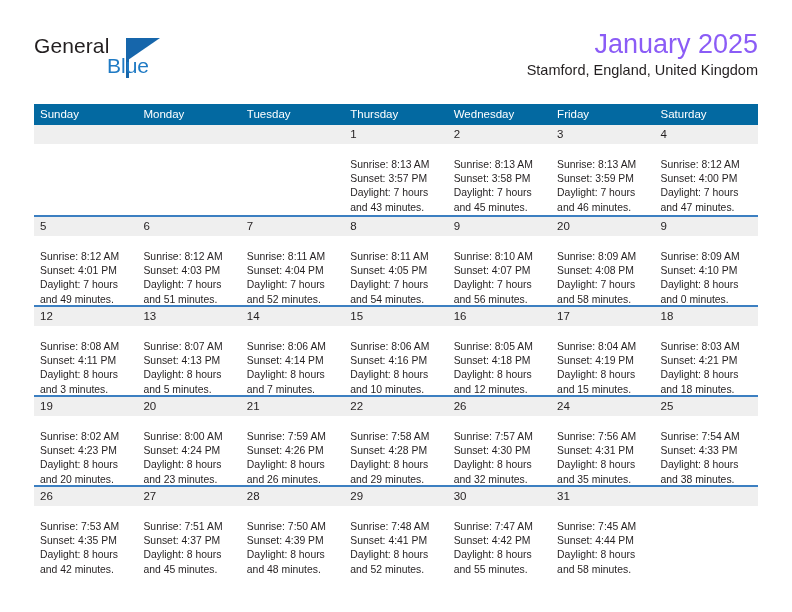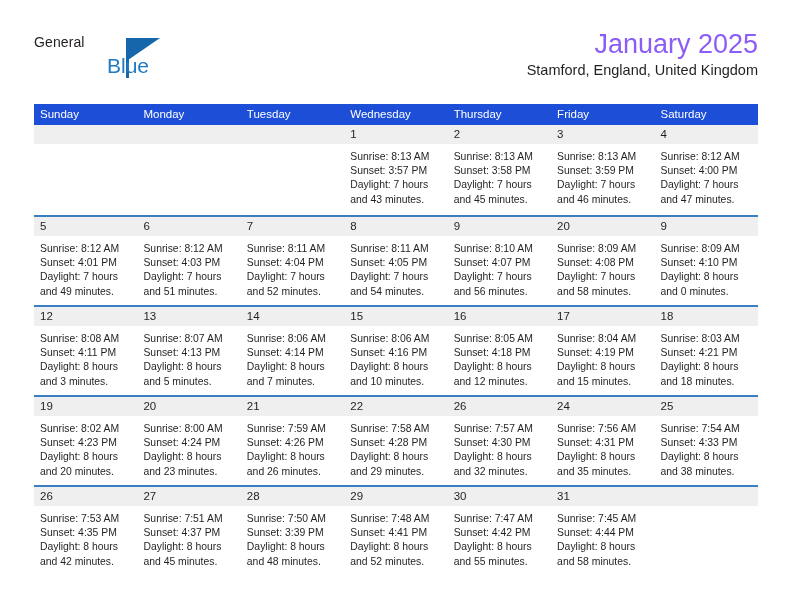--- a/index.html
+++ b/index.html
@@ -35,21 +35,21 @@
     position: absolute;
     left: 0;
     top: 6px;
     width: 180px;
     height: 56px;
   }
   .logo-general {
     position: absolute;
     left: 0;
     top: 0;
-    font-size: 14px;
+    font-size: 21px;
     letter-spacing: 0.1px;
     color: #231f20;
     font-family: "Liberation Sans", sans-serif;
   }
   .logo-blue {
     position: absolute;
     left: 73px;
     top: 20px;
     font-size: 21px;
     color: #1f7ac4;
@@ -95,21 +95,21 @@
   
   .calendar {
     position: absolute;
     left: 34px;
     top: 104px;
     width: 724px;
   }
 
   .weekday-header {
     display: flex;
-    background: #1d4ed8;
+    background: #0369a1;
     height: 21px;
   }
   .weekday-cell {
     flex: 1 1 0;
     color: #ffffff;
     font-size: 11.5px;
     line-height: 21px;
     padding-left: 6px;
     box-sizing: border-box;
     white-space: nowrap;
@@ -146,21 +146,21 @@
     overflow: hidden;
   }
   .day-number {
     position: relative;
     font-size: 11.5px;
     line-height: 19px;
     height: 19px;
     color: #231f20;
   }
   .day-lines {
-    margin-top: 6px;
+    margin-top: 14px;
   }
   .day-line {
     font-size: 10.4px;
     line-height: 14.2px;
     color: #231f20;
     white-space: nowrap;
   }
   .day-cell.empty .day-number,
   .day-cell.empty .day-lines {
     visibility: hidden;
@@ -185,22 +185,22 @@
       <div class="cal-subtitle">Stamford, England, United Kingdom</div>
     </div>
 
   </div>
 
   <div class="calendar">
     <div class="weekday-header">
         <div class="weekday-cell">Sunday</div>
         <div class="weekday-cell">Monday</div>
         <div class="weekday-cell">Tuesday</div>
+        <div class="weekday-cell">Thursday</div>
         <div class="weekday-cell">Wednesday</div>
-        <div class="weekday-cell">Thursday</div>
         <div class="weekday-cell">Friday</div>
         <div class="weekday-cell">Saturday</div>
       </div>
     <div class="weeks">
         <div class="week-row">
           <div class="daynum-band"></div>
           <div class="week-cells">
             <div class="day-cell empty">
               <div class="day-number"></div>
               <div class="day-lines">
@@ -488,21 +488,21 @@
                 <div class="day-line">Sunrise: 7:51 AM</div>
                 <div class="day-line">Sunset: 4:37 PM</div>
                 <div class="day-line">Daylight: 8 hours</div>
                 <div class="day-line">and 45 minutes.</div>
               </div>
             </div>
             <div class="day-cell">
               <div class="day-number">28</div>
               <div class="day-lines">
                 <div class="day-line">Sunrise: 7:50 AM</div>
-                <div class="day-line">Sunset: 3:39 PM</div>
+                <div class="day-line">Sunset: 4:39 PM</div>
                 <div class="day-line">Daylight: 8 hours</div>
                 <div class="day-line">and 48 minutes.</div>
               </div>
             </div>
             <div class="day-cell">
               <div class="day-number">29</div>
               <div class="day-lines">
                 <div class="day-line">Sunrise: 7:48 AM</div>
                 <div class="day-line">Sunset: 4:41 PM</div>
                 <div class="day-line">Daylight: 8 hours</div>

